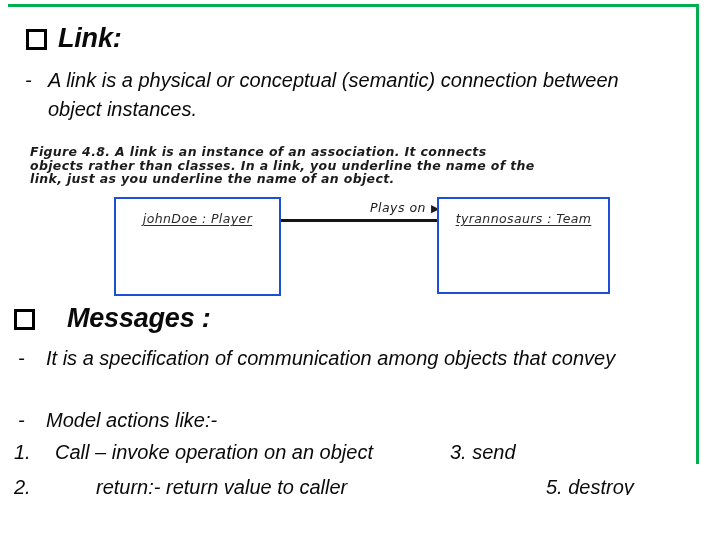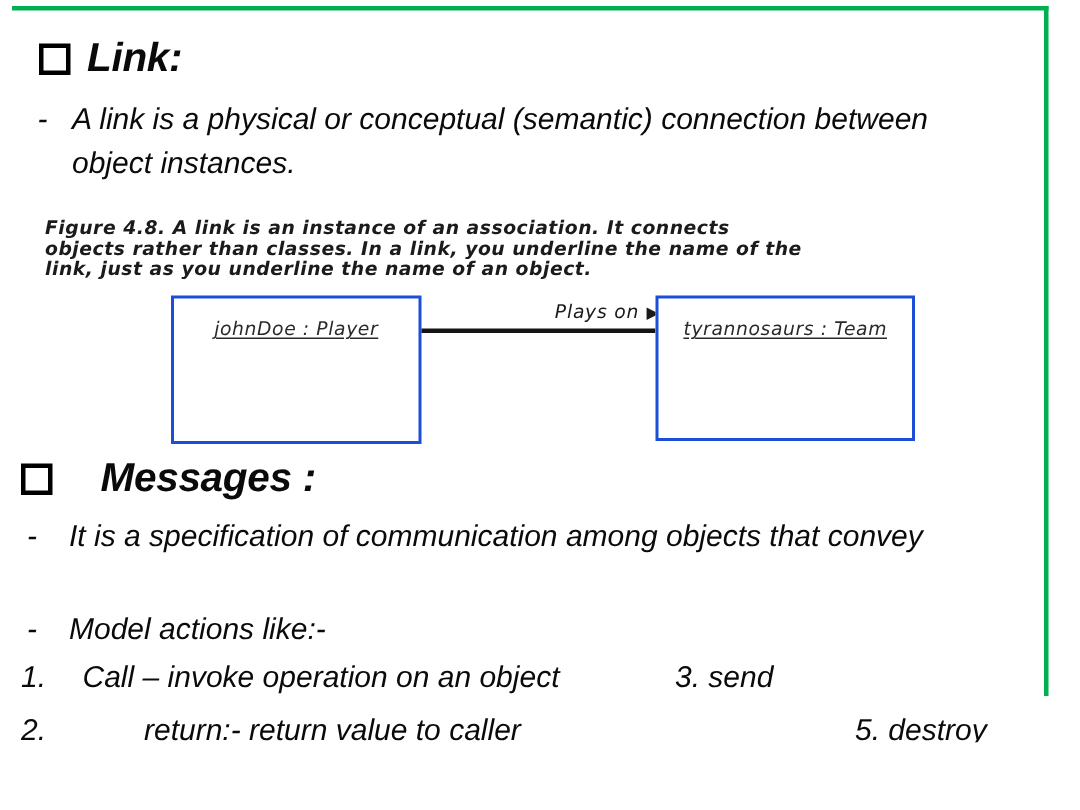--- a/index.html
+++ b/index.html
@@ -20,21 +20,21 @@
   .dash{flex:0 0 auto;}
   .p1{left:25px;top:66px;} .p1 .dash{width:23px;}
   .p2{left:18px;top:344px;} .p2 .dash{width:28px;}
   .p3{left:18px;top:406px;} .p3 .dash{width:28px;}
   
   .nrow{position:absolute;left:0;width:720px;height:28px;font-size:20px;color:#0a0a0a;}
   .r1{top:441px;} .r2{top:476px;}
   .nrow span{position:absolute;white-space:nowrap;}
   .num{left:14px;}
   .it1{left:55px;} .it2{left:52px;margin-left:44px;}
-  .c3{left:450px;} .c4{left:438px;margin-top:30px;} .c5{left:570px;}
+  .c3{left:450px;} .c4{left:438px;margin-top:30px;} .c5{left:546px;}
   
   .fig-caption{position:absolute;left:30px;top:145px;width:660px;
         font-family:"DejaVu Sans",sans-serif;font-weight:bold;font-size:12.5px;
         line-height:13.5px;letter-spacing:0.35px;color:#1b1b1b;}
   .obox{position:absolute;background:#fff;border:2px solid #1d4ed8;}
   .b1{left:114px;top:197px;width:163px;height:95px;}
   .b2{left:437px;top:197px;width:169px;height:93px;}
   .olabel{margin-top:12px;text-align:center;font-family:"DejaVu Sans",sans-serif;
         font-size:12.5px;letter-spacing:0.4px;color:#2a2a2a;
         text-decoration:underline;text-underline-offset:2px;}

